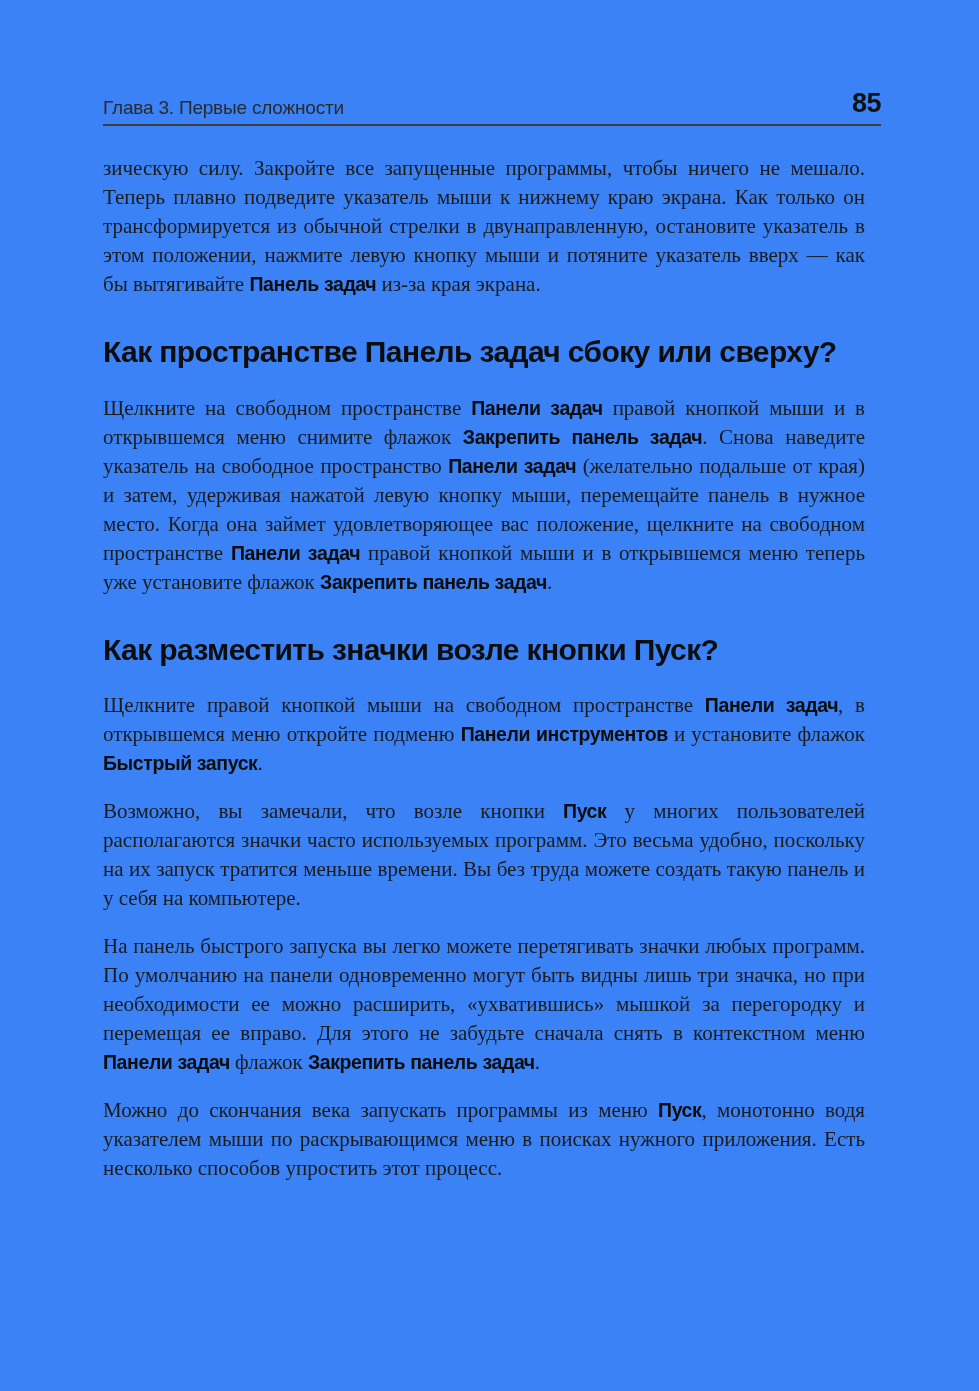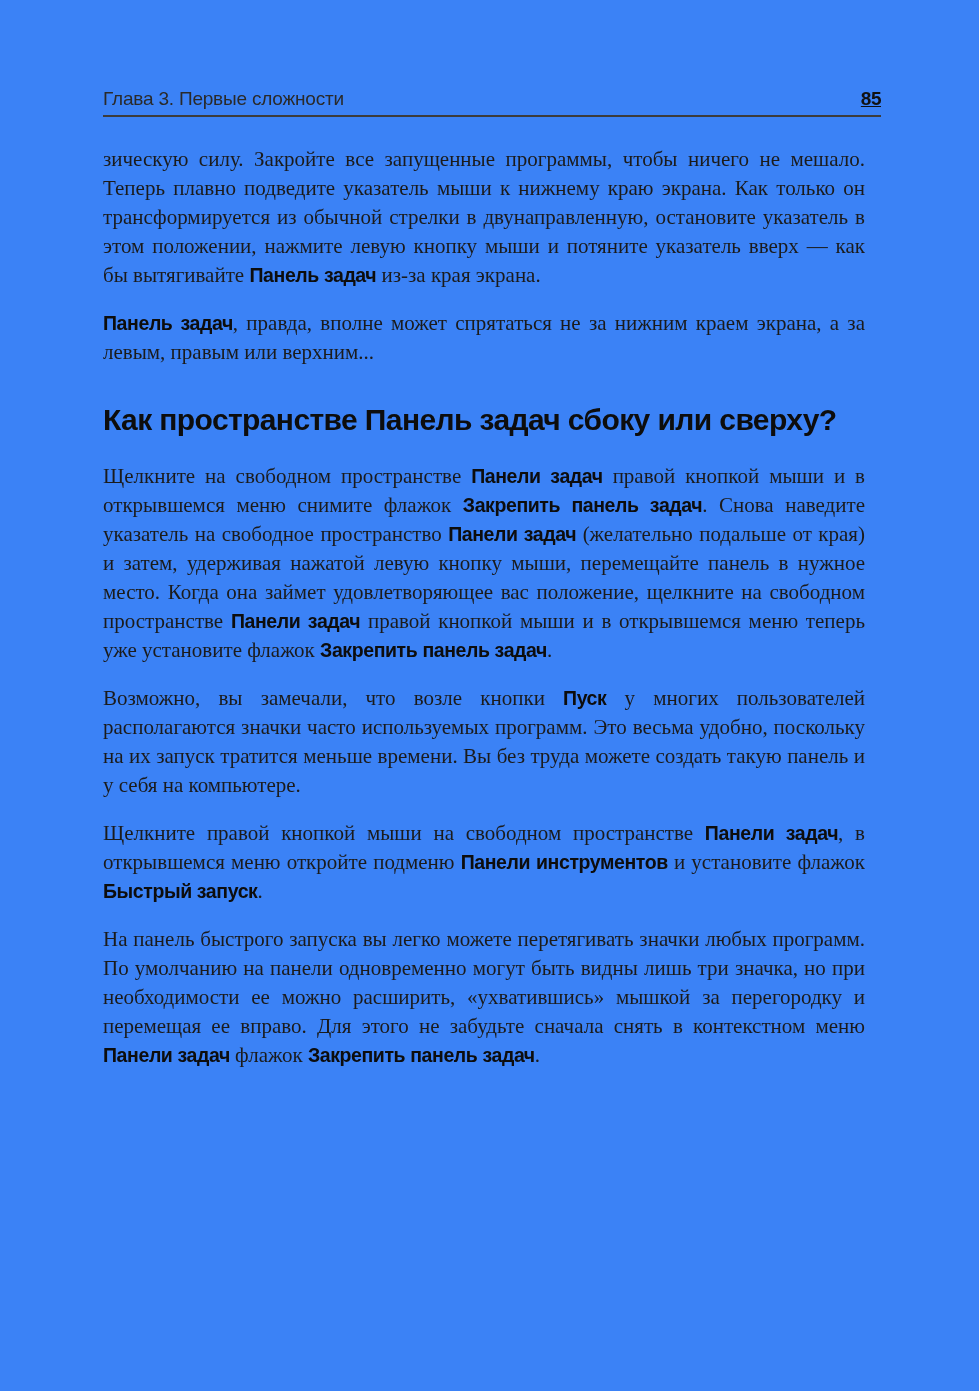--- a/index.html
+++ b/index.html
@@ -30,25 +30,24 @@
   }
   .chapter-title {
     font-family: "Liberation Sans", sans-serif;
     font-size: 19px;
     font-weight: 400;
     color: #2a2a2a;
     letter-spacing: -0.2px;
   }
   .page-number {
     font-family: "Liberation Sans", sans-serif;
-    font-size: 19px;
+    font-size: 27px;
     font-weight: 700;
     color: #111111;
     letter-spacing: -0.5px;
-    text-decoration: underline;
   }
   .blocks {
     padding-top: 28px;
   }
   .body-paragraph {
     font-family: "Liberation Serif", "DejaVu Serif", serif;
     font-size: 21px;
     line-height: 29px;
     color: #1b1b1b;
     text-align: justify;
@@ -75,21 +74,22 @@
 <body>
 
 <div class="page">
   <div class="content">
     <div class="running-header">
       <span class="chapter-title">Глава 3. Первые сложности</span>
       <span class="page-number">85</span>
     </div>
     <div class="blocks">
         <p class="body-paragraph"><span>зическую силу. Закройте все запущенные программы, чтобы ничего не мешало. Теперь плавно подведите указатель мыши к нижнему краю экрана. Как только он трансформируется из обычной стрелки в двунаправленную, остановите указатель в этом положении, нажмите левую кнопку мыши и потяните указатель вверх — как бы вытягивайте </span><span class="ui-term">Панель задач</span><span> из-за края экрана.</span></p>
-        <p class="body-paragraph"><span class="ui-term">Панель задач</span><span>, правда, вполне может спрятаться не за нижним краем экрана, а за левым, правым или верхним...</span></p>
         <h2 class="section-heading">Как пространстве Панель задач сбоку или сверху?</h2>
         <p class="body-paragraph"><span>Щелкните на свободном пространстве </span><span class="ui-term">Панели задач</span><span> правой кнопкой мыши и в открывшемся меню снимите флажок </span><span class="ui-term">Закрепить панель задач</span><span>. Снова наведите указатель на свободное пространство </span><span class="ui-term">Панели задач</span><span> (желательно подальше от края) и затем, удерживая нажатой левую кнопку мыши, перемещайте панель в нужное место. Когда она займет удовлетворяющее вас положение, щелкните на свободном пространстве </span><span class="ui-term">Панели задач</span><span> правой кнопкой мыши и в открывшемся меню теперь уже установите флажок </span><span class="ui-term">Закрепить панель задач</span><span>.</span></p>
+        <h2 class="section-heading">Как разместить значки возле кнопки Пуск?</h2>
+        <p class="body-paragraph"><span>Щелкните правой кнопкой мыши на свободном пространстве </span><span class="ui-term">Панели задач</span><span>, в открывшемся меню откройте подменю </span><span class="ui-term">Панели инструментов</span><span> и установите флажок </span><span class="ui-term">Быстрый запуск</span><span>.</span></p>
         <p class="body-paragraph"><span>Возможно, вы замечали, что возле кнопки </span><span class="ui-term">Пуск</span><span> у многих пользователей располагаются значки часто используемых программ. Это весьма удобно, поскольку на их запуск тратится меньше времени. Вы без труда можете создать такую панель и у себя на компьютере.</span></p>
-        <p class="body-paragraph"><span>Щелкните правой кнопкой мыши на свободном пространстве </span><span class="ui-term">Панели задач</span><span>, в открывшемся меню откройте подменю </span><span class="ui-term">Панели инструментов</span><span> и установите флажок </span><span class="ui-term">Быстрый запуск</span><span>.</span></p>
         <p class="body-paragraph"><span>На панель быстрого запуска вы легко можете перетягивать значки любых программ. По умолчанию на панели одновременно могут быть видны лишь три значка, но при необходимости ее можно расширить, «ухватившись» мышкой за перегородку и перемещая ее вправо. Для этого не забудьте сначала снять в контекстном меню </span><span class="ui-term">Панели задач</span><span> флажок </span><span class="ui-term">Закрепить панель задач</span><span>.</span></p>
+        <p class="body-paragraph"><span>Можно до скончания века запускать программы из меню </span><span class="ui-term">Пуск</span><span>, монотонно водя указателем мыши по раскрывающимся меню в поисках нужного приложения. Есть несколько способов упростить этот процесс.</span></p>
       </div>
   </div>
 </div>
 
 </body></html>

